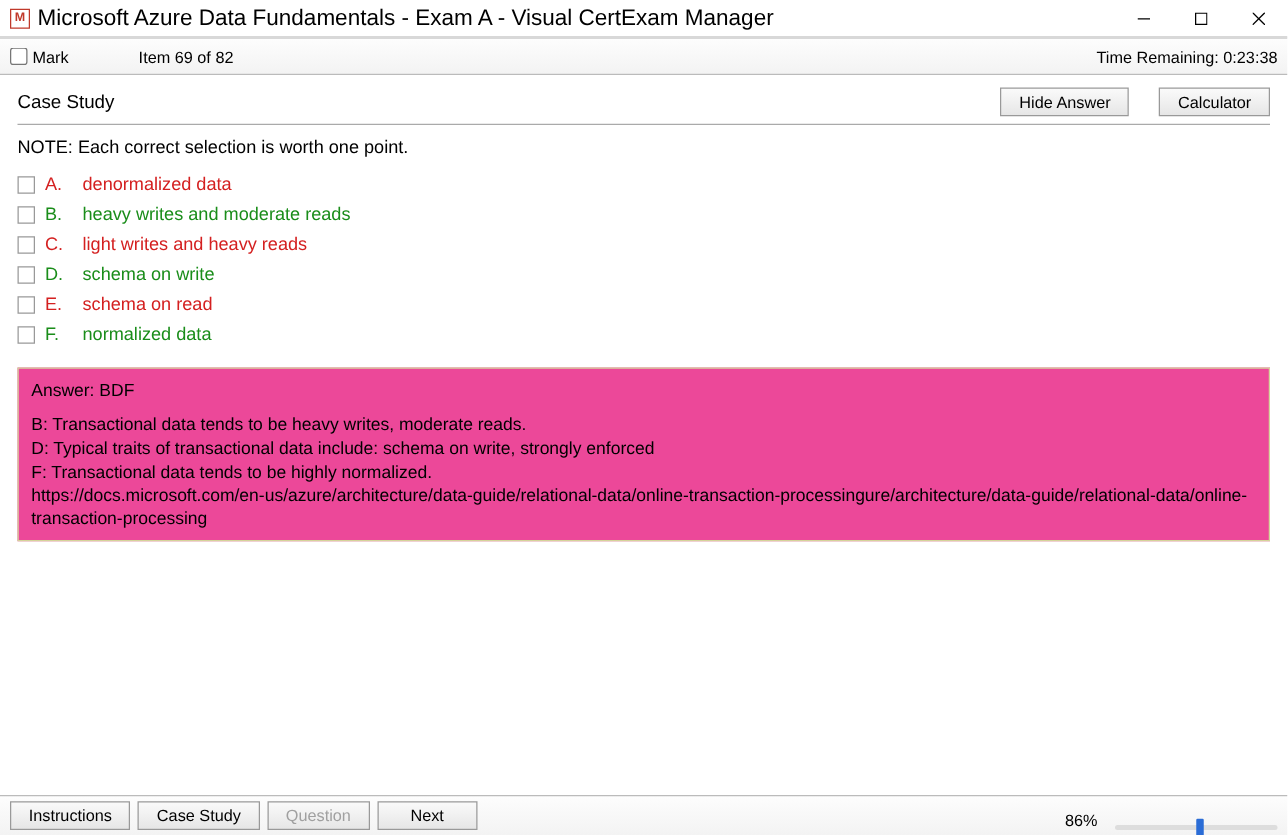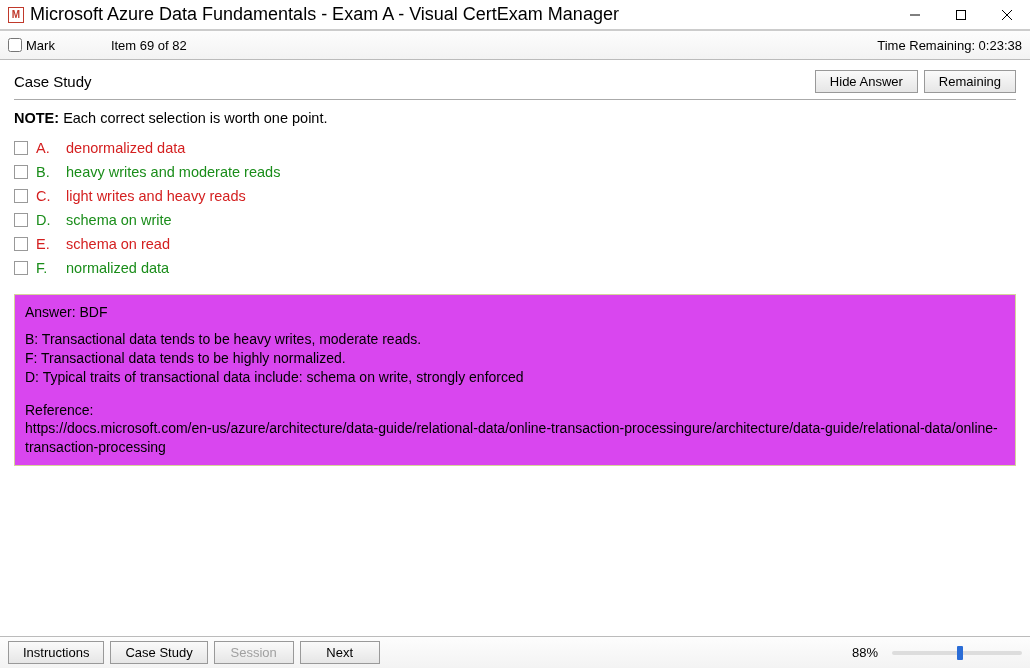--- a/index.html
+++ b/index.html
@@ -75,56 +75,56 @@
 .btn {
   font: inherit;
   font-size: 13px;
   padding: 3px 14px;
   background: linear-gradient(#fafafa,#e6e6e6);
   border: 1px solid #999;
   cursor: pointer;
   min-width: 80px;
 }
 .btn.disabled { color: #a0a0a0; cursor: default;}
-.btn-row { display: flex; gap: 6px; }
+.btn-row { display: flex; gap: 24px; }
 
 .question-text { font-size: 14.5px; margin-bottom: 14px; }
 .note-line { font-size: 14.5px; margin-bottom: 14px; }
-.note-line .note-label { font-weight: bold; }
+.note-line .note-label { font-weight: normal; }
 
 .options { display: flex; flex-direction: column; gap: 8px; margin-bottom: 18px;}
 .option {
   display: flex; align-items: center; gap: 8px;
   font-size: 14.5px;
 }
 .option .cb {
   width: 14px; height: 14px; border: 1px solid #999; background: #fff; flex-shrink: 0;
 }
 .option .letter { width: 22px; }
 .option.correct { color: #1a8d1a; }
 .option.incorrect { color: #d42020; }
 
 .answer-box {
   border: 1px solid #d4d49a;
-  background: #d946ef;
+  background: #ec4899;
   padding: 8px 10px;
   font-size: 14px;
   line-height: 1.35;
 }
 .answer-box .ans-head { margin-bottom: 8px; }
 .answer-box .ans-line { }
 .answer-box .ans-ref-label { margin-top: 14px; }
 
 .footer {
   border-top: 1px solid #bbb;
   background: linear-gradient(#fdfdfd,#f3f3f3);
 }
 .footer-row {
   display: flex;
-  align-items: center;
+  align-items: flex-end;
   padding: 4px 8px;
   gap: 6px;
 }
 .footer-row .btn { min-width: 80px; text-align: center;}
 .footer-row .spacer { flex: 1;}
 .zoom-label { margin-right: 8px; font-size: 13px;}
 .slider {
   width: 130px; height: 4px; background: #ddd; position: relative;
   border-radius: 2px;
 }
@@ -172,21 +172,21 @@
   <span class="item-count">Item 69 of 82</span>
   <span class="time-remaining">Time Remaining: 0:23:38</span>
 </div>
 
 <div class="content">
   <div class="section-top">
     <span class="section-title">Case Study</span>
     <span class="spacer"></span>
     <div class="btn-row">
       <button class="btn">Hide Answer</button>
-      <button class="btn">Remaining</button>
+      <button class="btn">Calculator</button>
     </div>
   </div>
 
   <div class="note-line">
     <span class="note-label">NOTE:</span><span> Each correct selection is worth one point.</span>
   </div>
 
   <div class="options" id="options-container">
       <div class="option incorrect">
         <span class="cb"></span>
@@ -216,32 +216,31 @@
       <div class="option correct">
         <span class="cb"></span>
         <span class="letter">F.</span>
         <span>normalized data</span>
       </div>
     </div>
 
   <div class="answer-box">
     <div class="ans-head">Answer: BDF</div>
     <div class="ans-line">B: Transactional data tends to be heavy writes, moderate reads.</div>
+    <div class="ans-line">D: Typical traits of transactional data include: schema on write, strongly enforced</div>
     <div class="ans-line">F: Transactional data tends to be highly normalized.</div>
-    <div class="ans-line">D: Typical traits of transactional data include: schema on write, strongly enforced</div>
-    <div class="ans-ref-label">Reference:</div>
     <div class="ans-line">https://docs.microsoft.com/en-us/azure/architecture/data-guide/relational-data/online-transaction-processingure/architecture/data-guide/relational-data/online-transaction-processing</div>
   </div>
 </div>
 
 <div class="footer">
   <div class="footer-row">
     <button class="btn">Instructions</button>
     <button class="btn">Case Study</button>
-    <button class="btn disabled">Session</button>
+    <button class="btn disabled">Question</button>
     <button class="btn">Next</button>
     <span class="spacer"></span>
-    <span class="zoom-label">88%</span>
+    <span class="zoom-label">86%</span>
     <div class="slider">
       <div class="slider-thumb" style="left:50%"></div>
     </div>
   </div>
 </div>
 
 </body></html>

